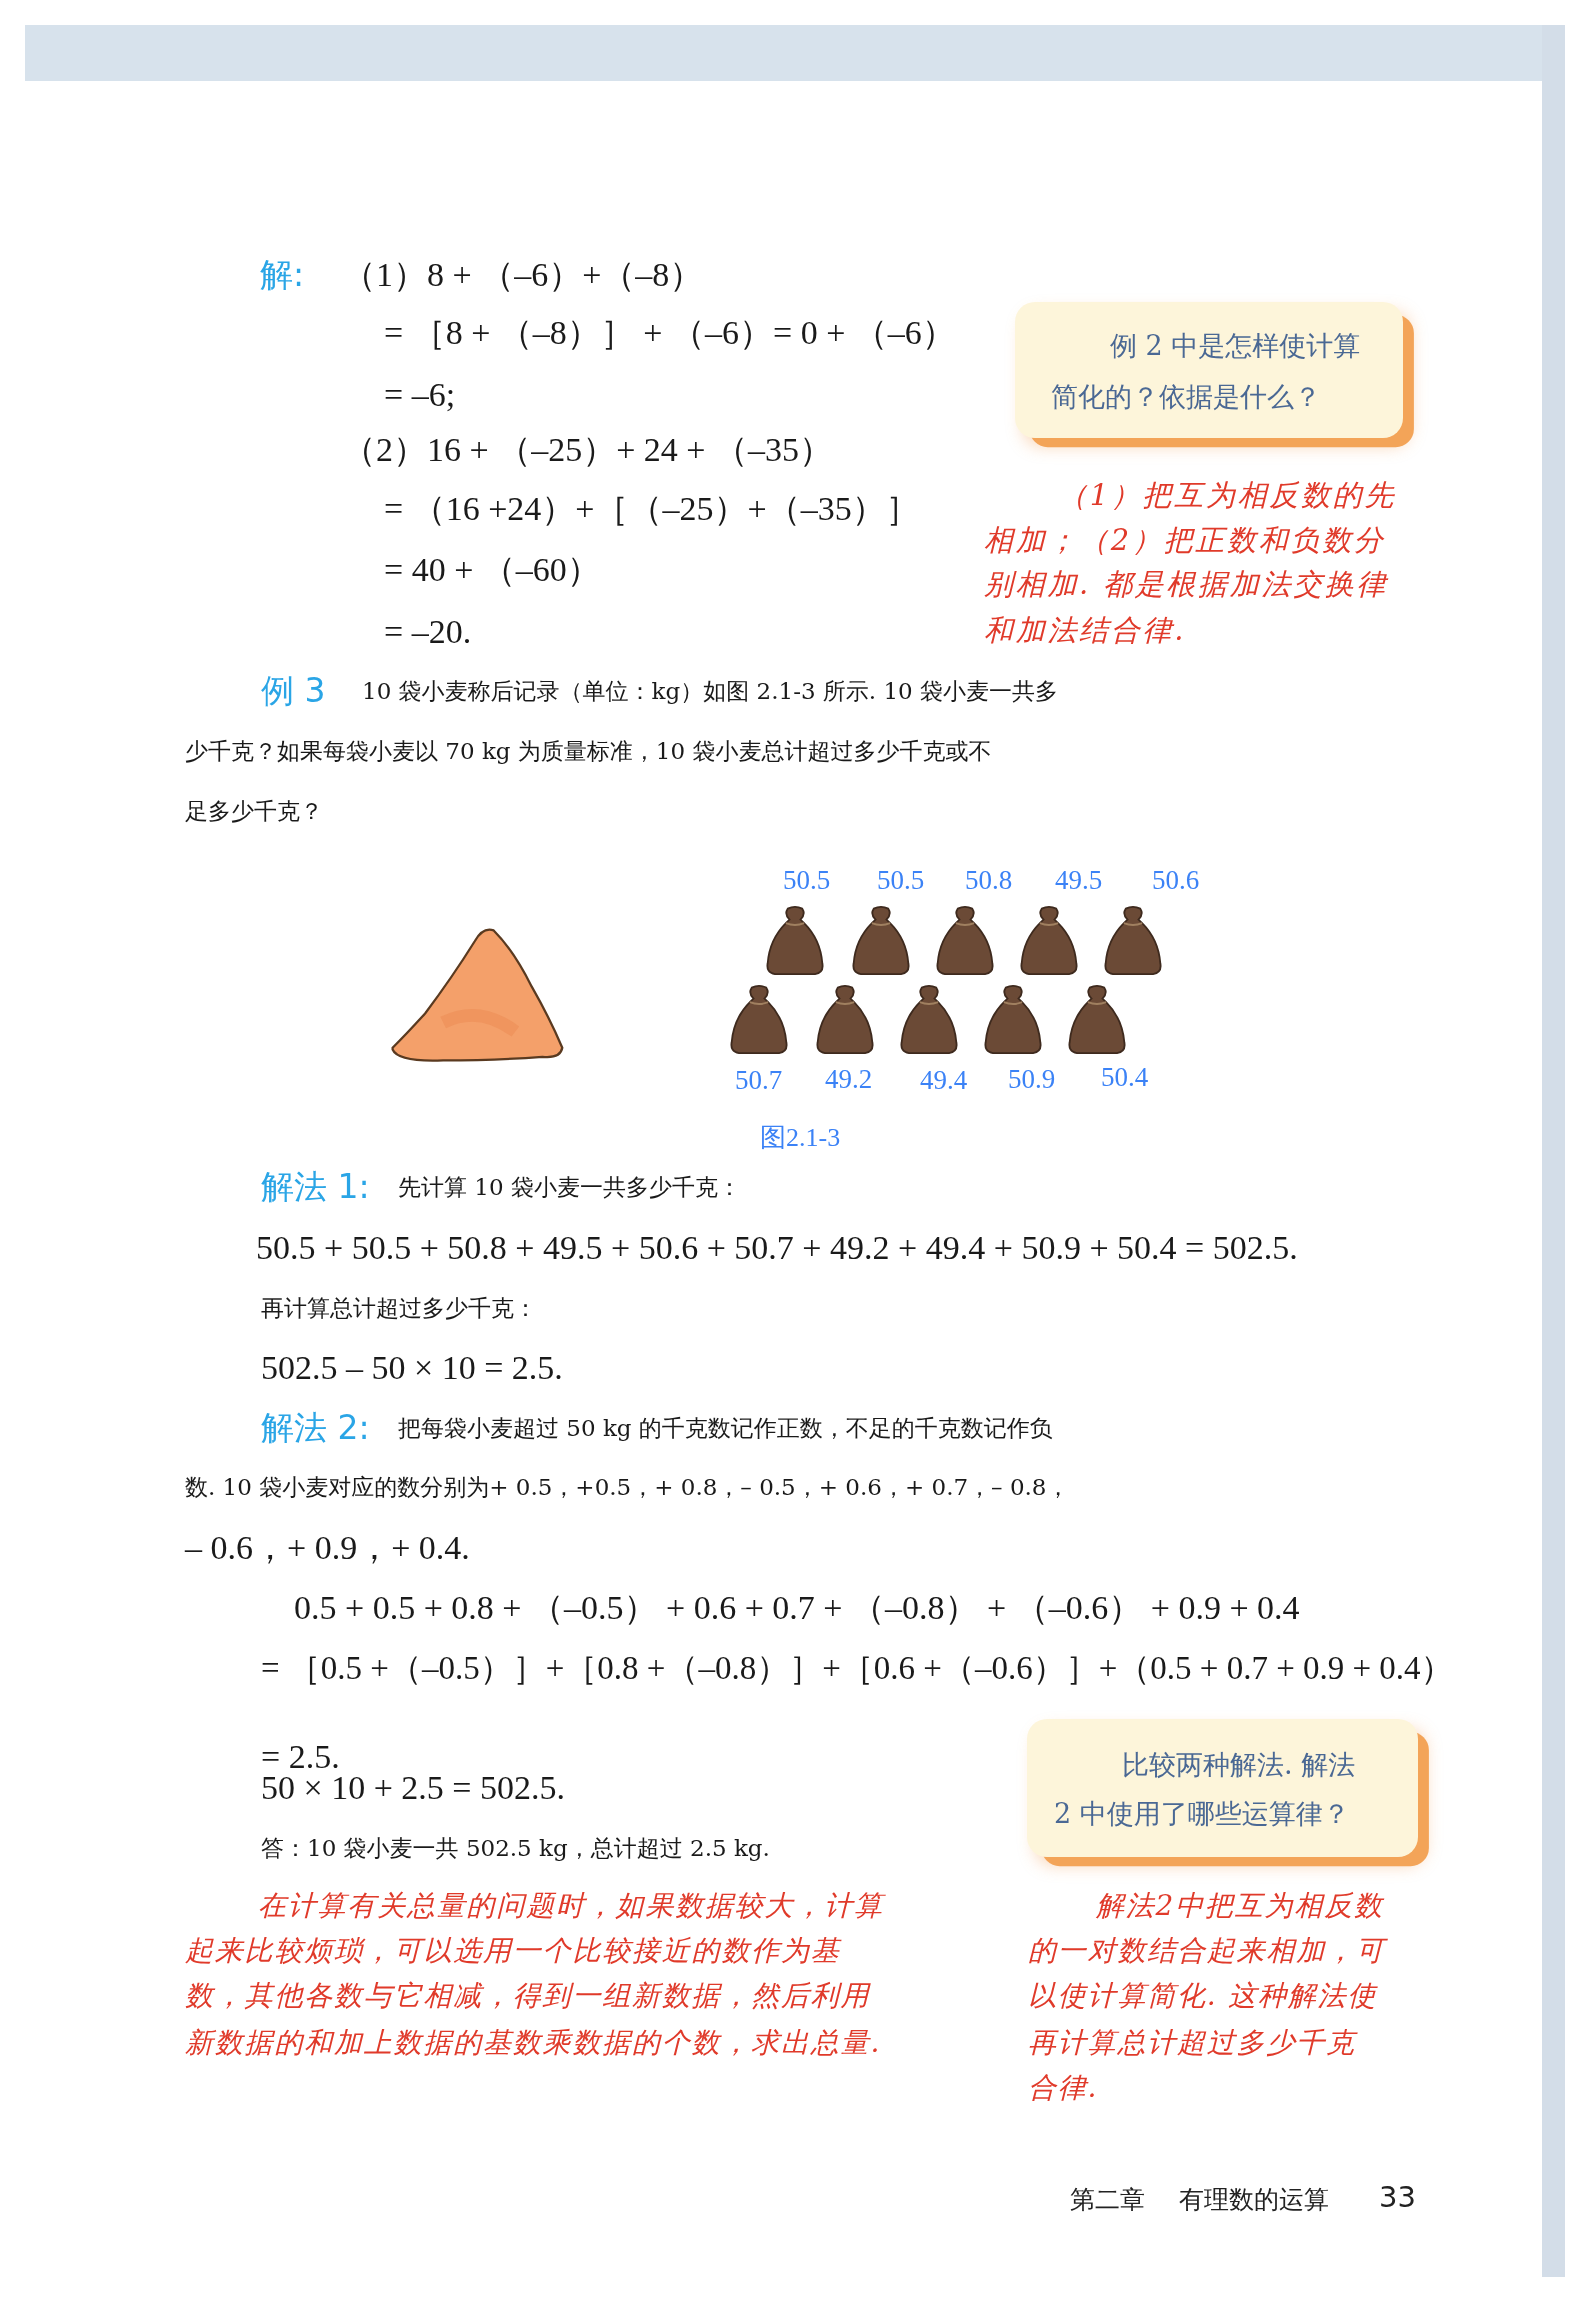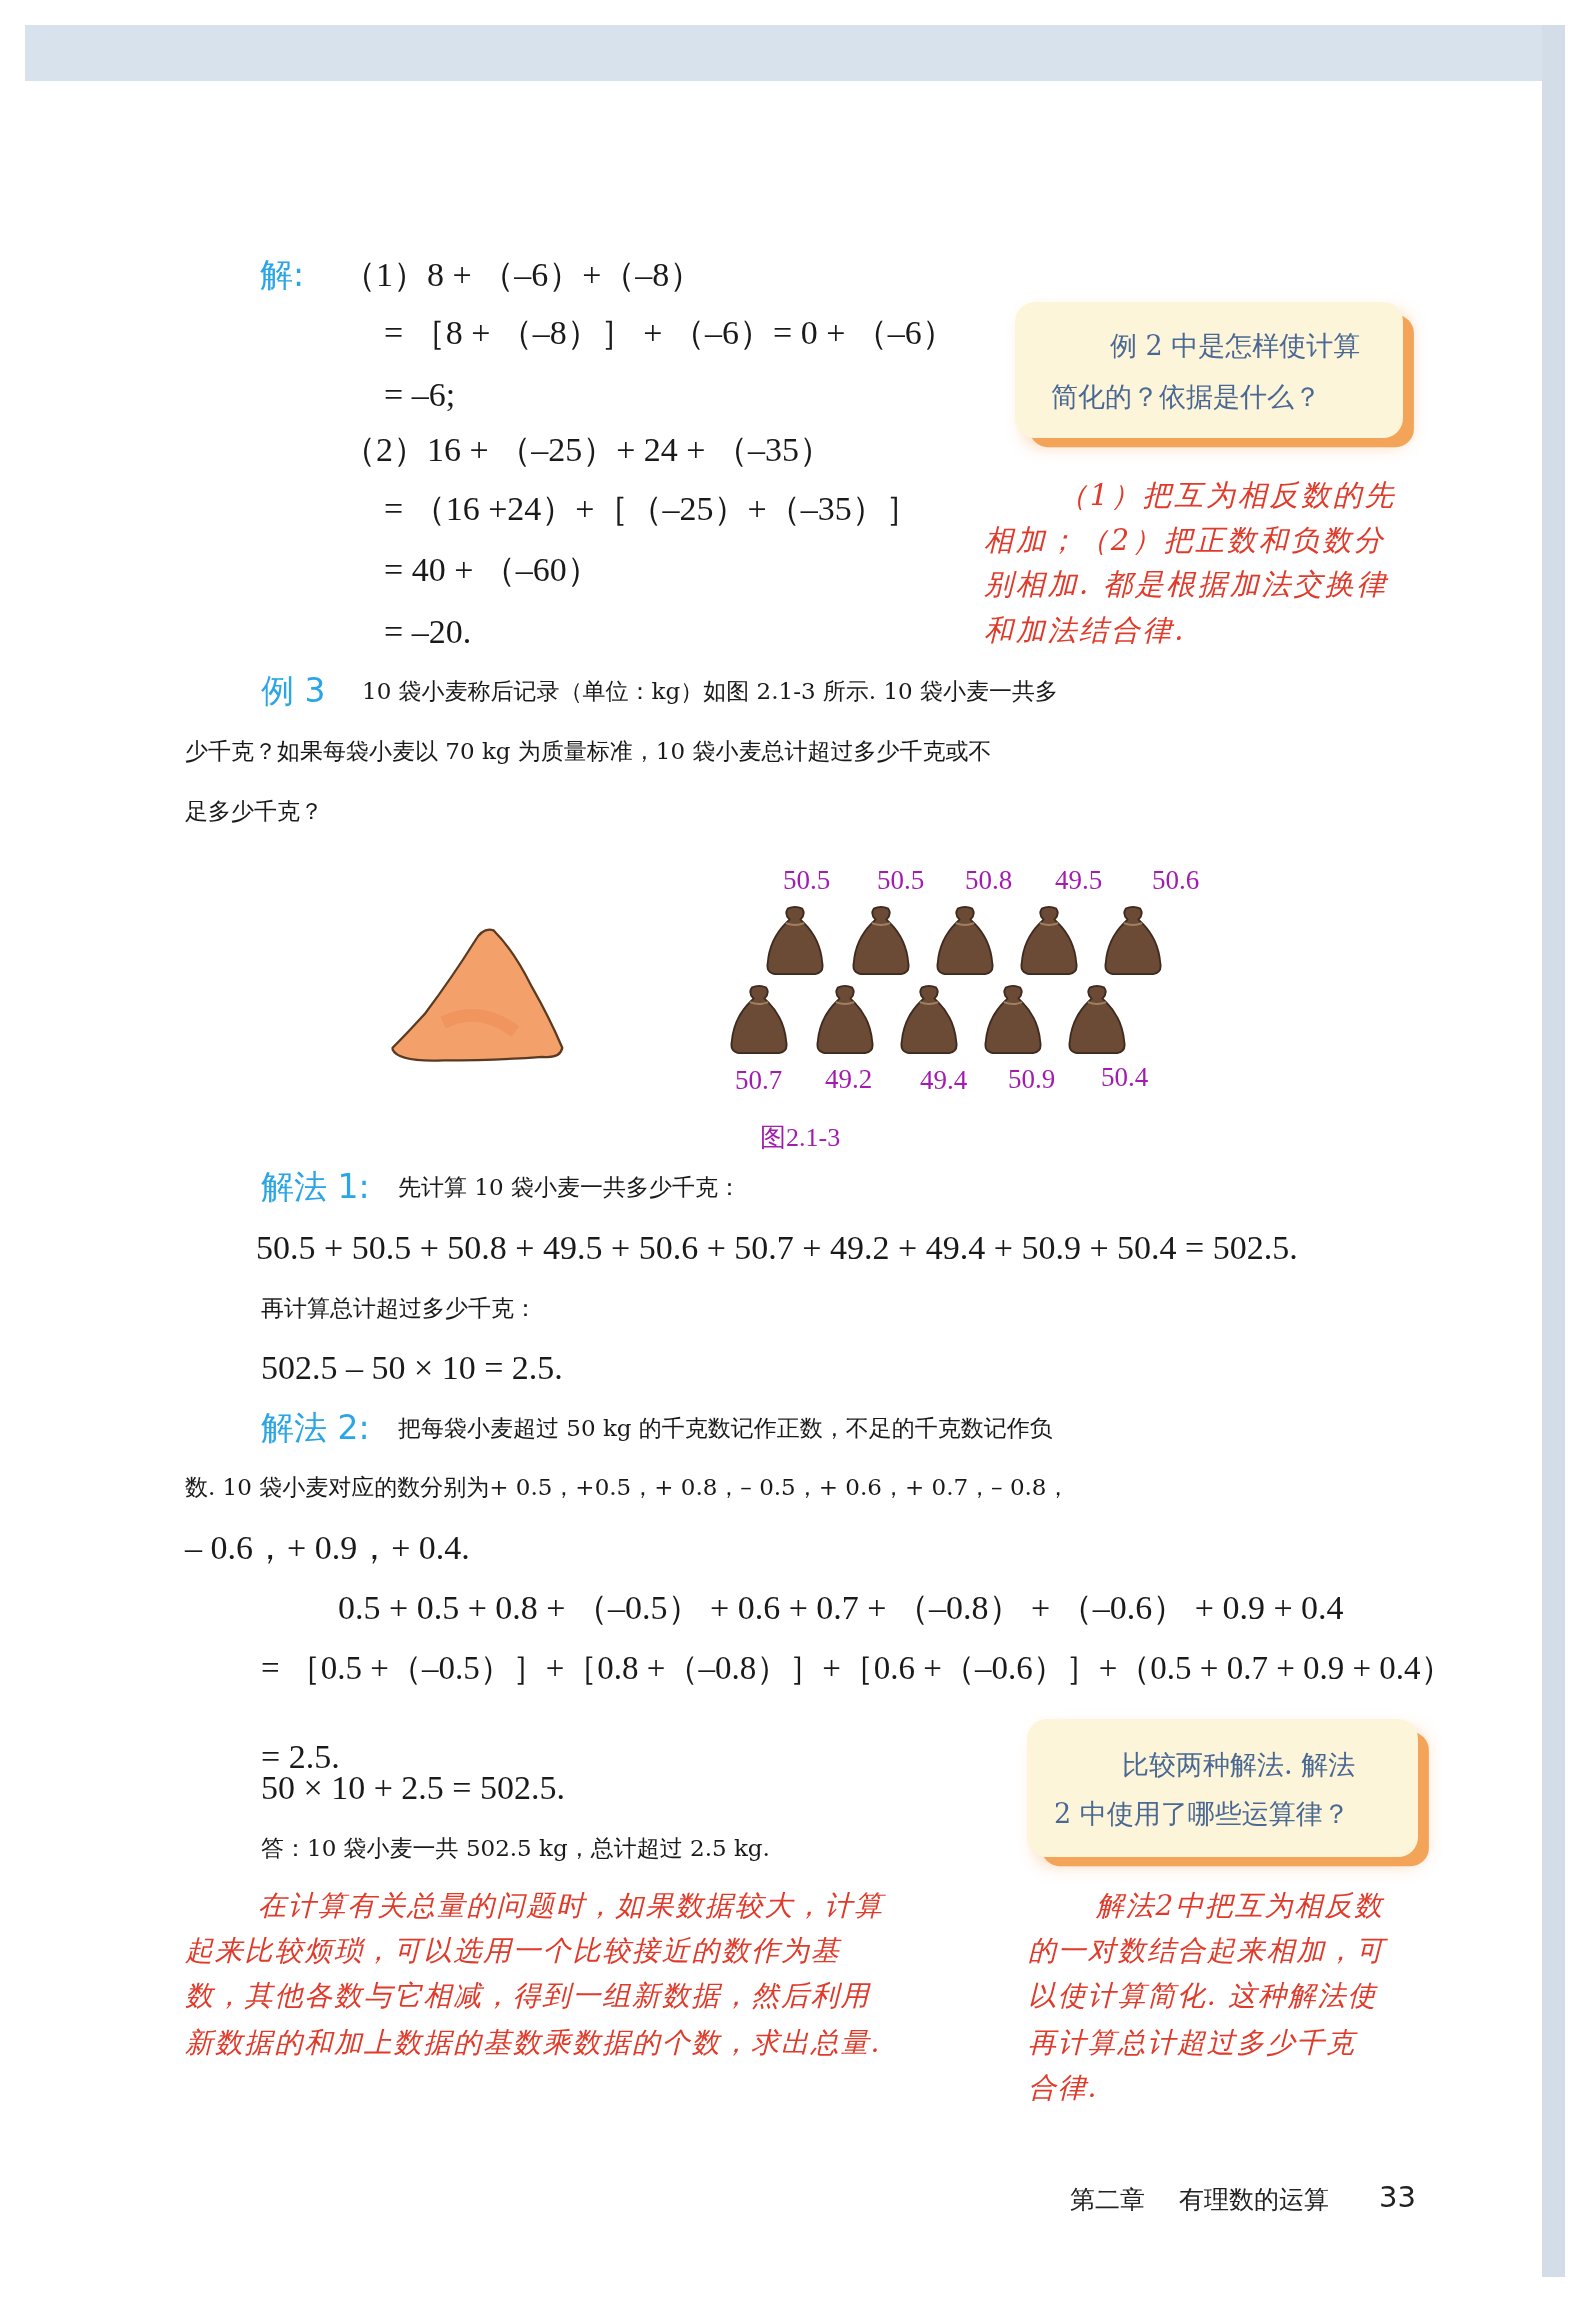--- a/index.html
+++ b/index.html
@@ -18,21 +18,21 @@
   .math { font-family:"Liberation Serif","DejaVu Serif",serif; font-size:34px; }
 
   .callout {
     position:absolute; background:#fdf5da; border-radius:20px;
     box-shadow:12.7px 11px 0 -1.8px #f3a458, 7.2px 9px 16.3px rgba(240,150,70,0.35);
   }
   .callout .ct { position:absolute; white-space:nowrap; font-size:27px; line-height:33px; color:#4a6894; font-family:"DejaVu Serif","Liberation Serif",serif; }
 
   .note { position:absolute; white-space:nowrap; font-size:29px; line-height:36px; color:#e03a2a; font-family:"DejaVu Serif","Liberation Serif",serif; font-style:italic; letter-spacing:2.7px; }
 
-  .fig-label { position:absolute; font-family:"Liberation Serif","DejaVu Serif",serif; font-size:27px; line-height:27px; color:#a21caf; white-space:nowrap; }
+  .fig-label { position:absolute; font-family:"Liberation Serif","DejaVu Serif",serif; font-size:27px; line-height:27px; color:#3b82f6; white-space:nowrap; }
   .bag { position:absolute; width:62px; height:71px; }
   .footer { position:absolute; white-space:nowrap; font-family:"DejaVu Sans","Liberation Sans",sans-serif; color:#222; }
 </style>
 </head>
 <body>
 
 <div class="top-band"></div>
 <div class="right-strip"></div>
 <div class="page"></div>
 
@@ -126,21 +126,21 @@
 <div class="line blue" style="left:261px;top:1167px;font-size:33px;">解法 1:</div>
 <div class="line" style="left:398px;top:1167px;">先计算 10 袋小麦一共多少千克：</div>
 <div class="line math" style="left:249px;top:1228px;margin-left:7px;">50.5 + 50.5 + 50.8 + 49.5 + 50.6 + 50.7 + 49.2 + 49.4 + 50.9 + 50.4 = 502.5.</div>
 <div class="line" style="left:261px;top:1288px;">再计算总计超过多少千克：</div>
 <div class="line math" style="left:261px;top:1348px;">502.5 – 50 × 10 = 2.5.</div>
 
 <div class="line blue" style="left:261px;top:1408px;font-size:33px;">解法 2:</div>
 <div class="line" style="left:398px;top:1408px;">把每袋小麦超过 50 kg 的千克数记作正数，不足的千克数记作负</div>
 <div class="line" style="left:185px;top:1467px;">数. 10 袋小麦对应的数分别为+ 0.5，+0.5，+ 0.8，– 0.5，+ 0.6，+ 0.7，– 0.8，</div>
 <div class="line math" style="left:185px;top:1528px;">– 0.6，+ 0.9，+ 0.4.</div>
-<div class="line math" style="left:294px;top:1588px;margin-left:44px;">0.5 + 0.5 + 0.8 + （–0.5） + 0.6 + 0.7 + （–0.8） + （–0.6） + 0.9 + 0.4</div>
+<div class="line math" style="left:294px;top:1588px;">0.5 + 0.5 + 0.8 + （–0.5） + 0.6 + 0.7 + （–0.8） + （–0.6） + 0.9 + 0.4</div>
 <div class="line math" style="left:261px;top:1648px;font-size:33px;">= ［0.5 +（–0.5）］+［0.8 +（–0.8）］+［0.6 +（–0.6）］+（0.5 + 0.7 + 0.9 + 0.4）</div>
 <div class="line math" style="left:261px;top:1709px;margin-top:28px;">= 2.5.</div>
 <div class="line math" style="left:261px;top:1768px;">50 × 10 + 2.5 = 502.5.</div>
 <div class="line" style="left:261px;top:1828px;">答：10 袋小麦一共 502.5 kg，总计超过 2.5 kg.</div>
 
 <div class="callout" style="left:1027px;top:1719px;width:391px;height:138px;">
   <div class="ct" style="left:95px;top:29px;">比较两种解法. 解法</div>
   <div class="ct" style="left:27px;top:78px;">2 中使用了哪些运算律？</div>
 </div>
 

